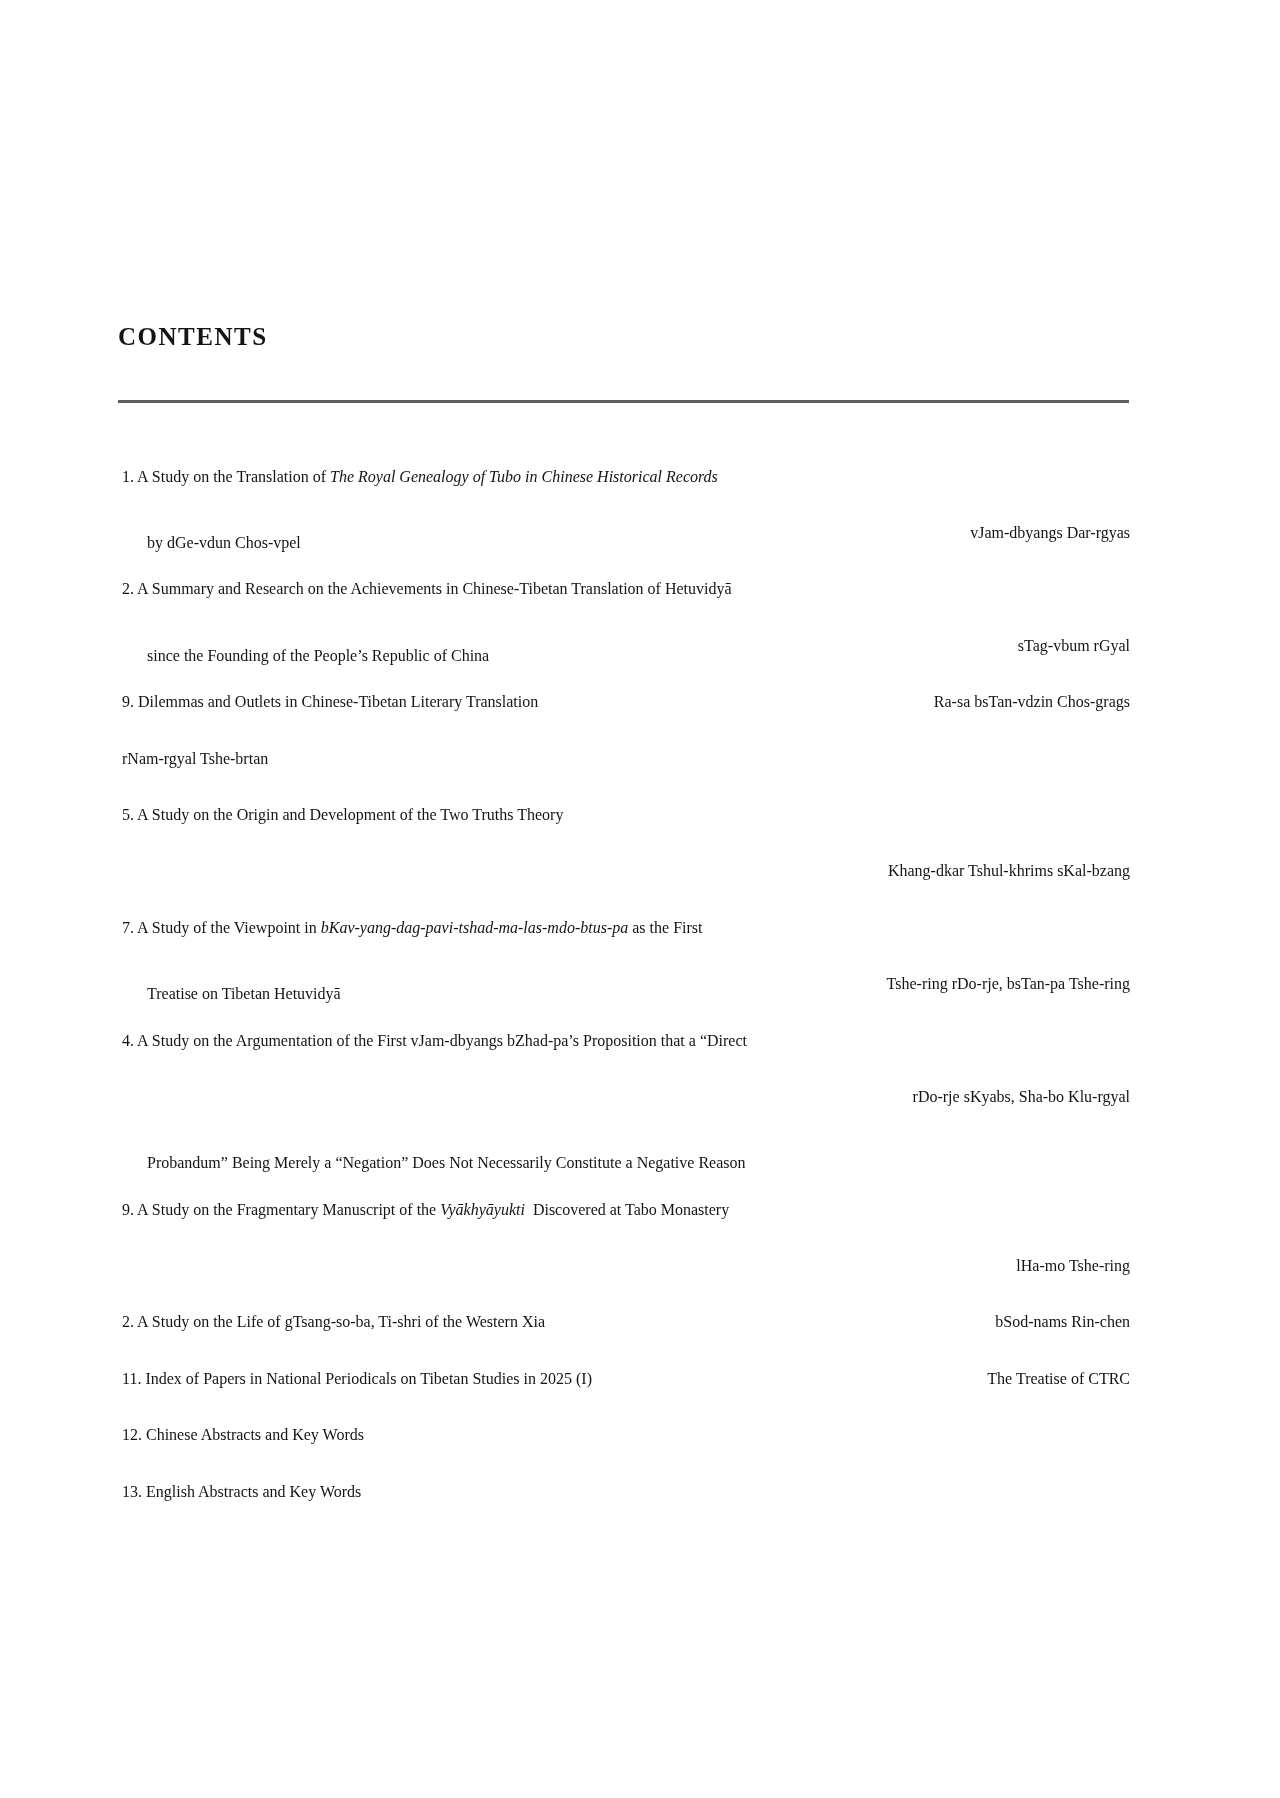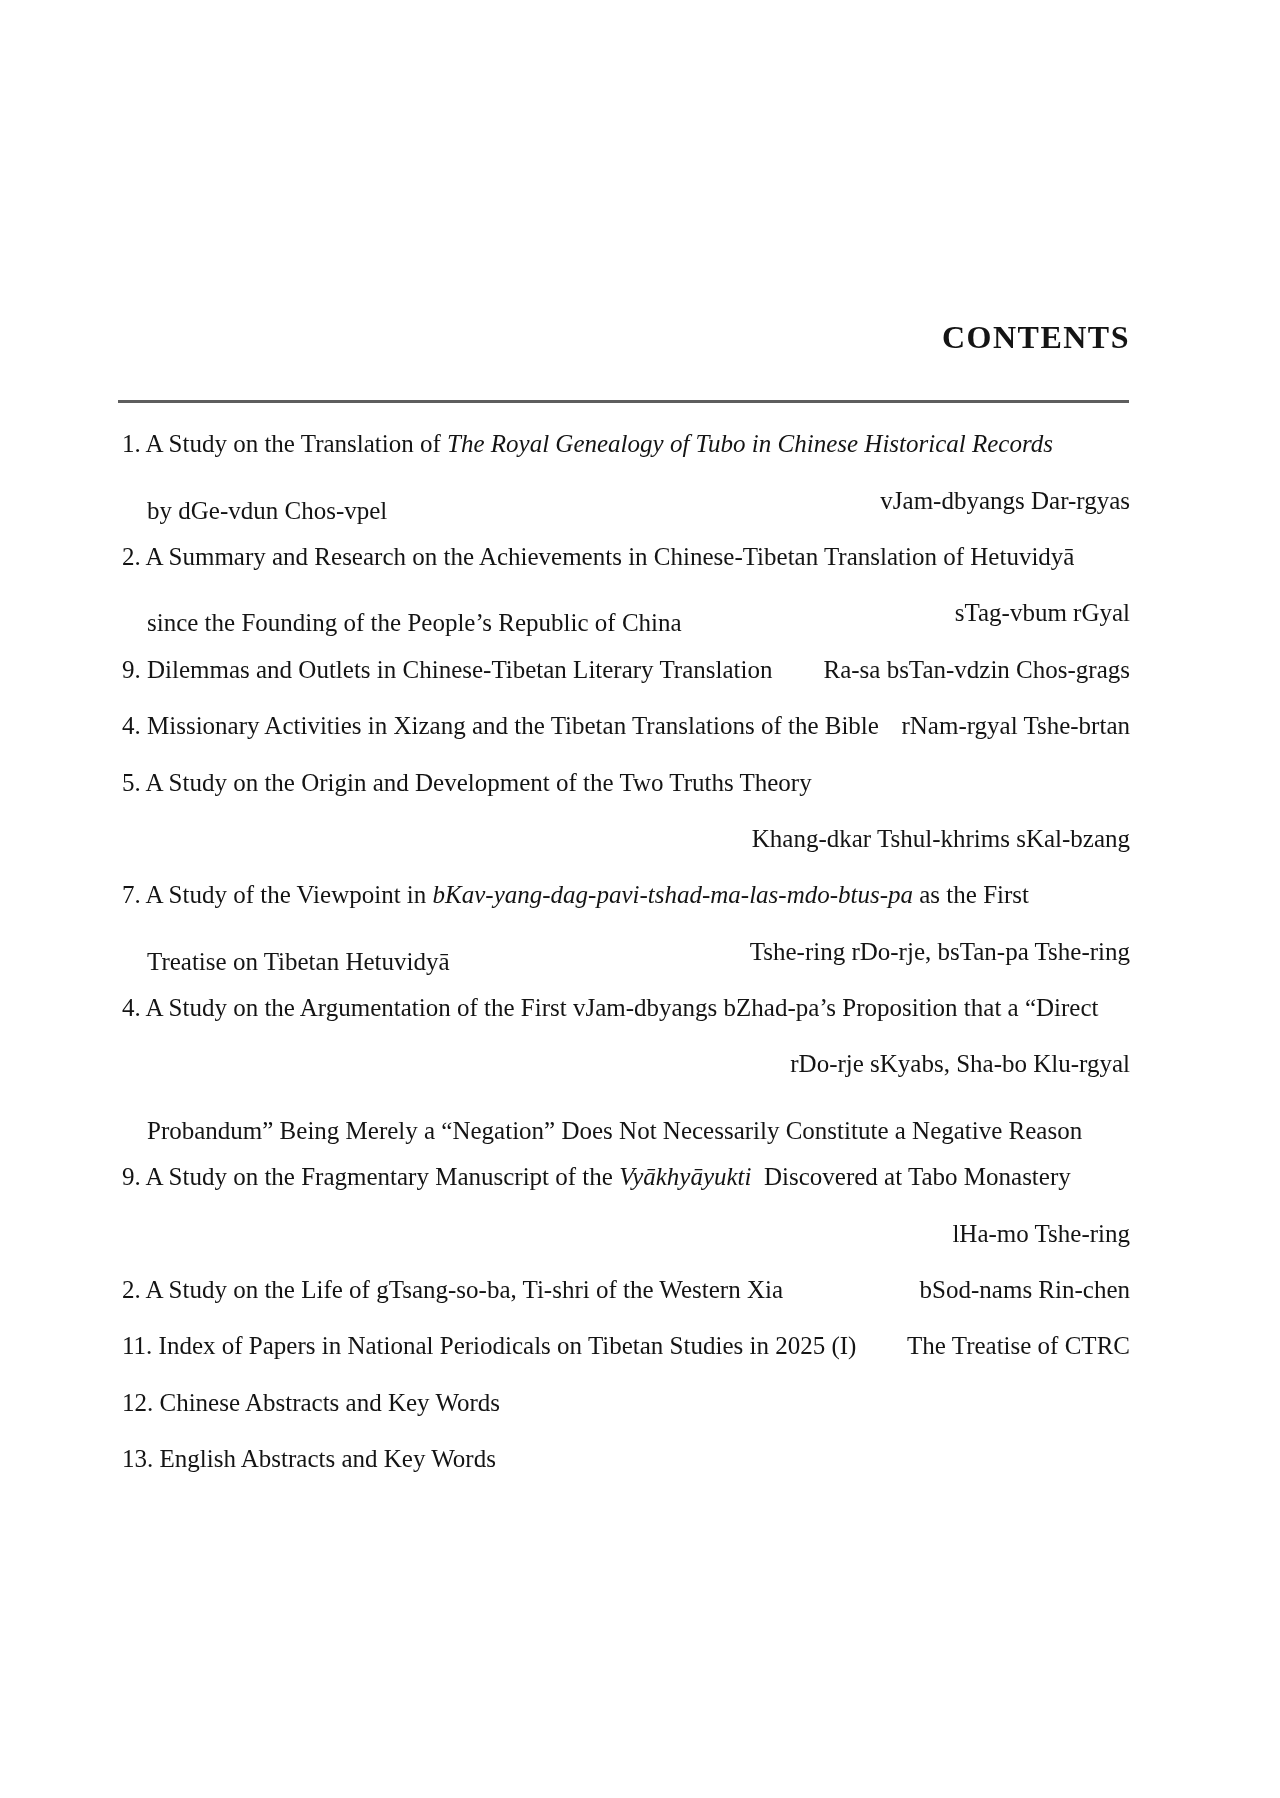--- a/index.html
+++ b/index.html
@@ -14,40 +14,40 @@
     background: #ffffff;
     font-family: "Liberation Serif", "DejaVu Serif", serif;
     color: #141414;
     overflow: hidden;
   }
   .contents-title {
     position: absolute;
     left: 118px;
     top: 316px;
     width: 1012px;
-    text-align: right;
-    font-size: 32px;
+    text-align: left;
+    font-size: 25px;
     font-weight: 700;
     letter-spacing: 1.5px;
     line-height: 42px;
   }
   .rule {
     position: absolute;
     left: 118px;
     top: 400px;
     width: 1011px;
     height: 3px;
     background: #5e5e5e;
   }
   .toc {
     position: absolute;
     left: 122px;
-    top: 416px;
+    top: 448px;
     width: 1008px;
-    font-size: 25px;
+    font-size: 16px;
   }
   .row {
     height: 56.4px;
     display: flex;
     justify-content: space-between;
     align-items: center;
     line-height: 1.2;
   }
   .row .left,
   .row .right {
@@ -80,21 +80,20 @@
       </div>
       <div class="row indent">
         <span class="left"><span>since the Founding of the People’s Republic of China</span></span>
         <span class="right">sTag-vbum rGyal</span>
       </div>
       <div class="row">
         <span class="left"><span>9. Dilemmas and Outlets in Chinese-Tibetan Literary Translation</span></span>
         <span class="right">Ra-sa bsTan-vdzin Chos-grags</span>
       </div>
       <div class="row">
-        <span class="left"><span>4. Missionary Activities in Xizang and the Tibetan Translations of the Bible</span></span>
         <span class="right">rNam-rgyal Tshe-brtan</span>
       </div>
       <div class="row">
         <span class="left"><span>5. A Study on the Origin and Development of the Two Truths Theory</span></span>
       </div>
       <div class="row">
         <span class="left"></span>
         <span class="right">Khang-dkar Tshul-khrims sKal-bzang</span>
       </div>
       <div class="row">

